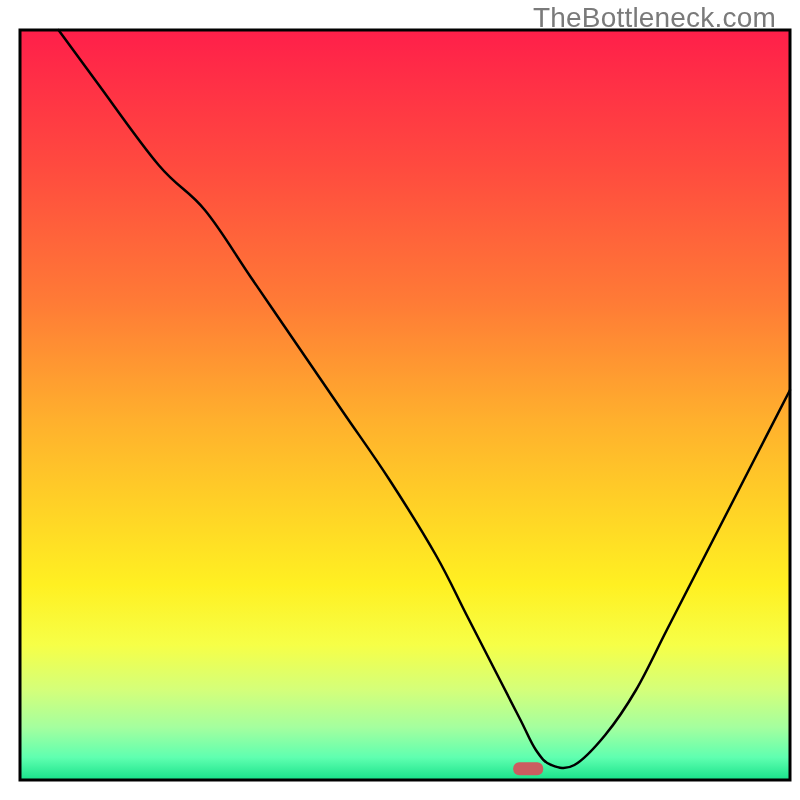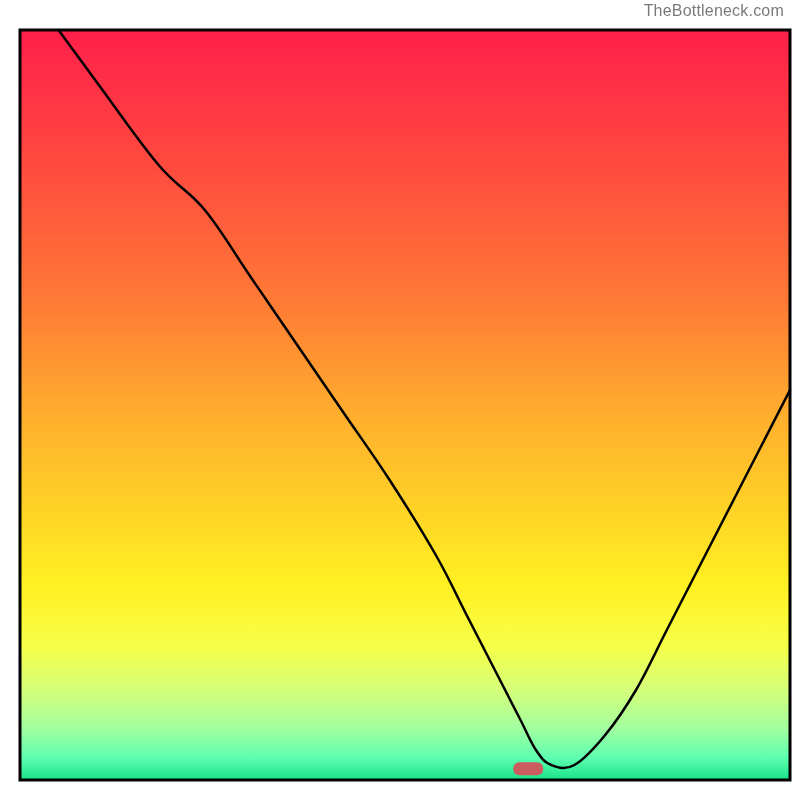--- a/index.html
+++ b/index.html
@@ -12,22 +12,22 @@
     font-family: Arial, Helvetica, sans-serif;
   }
   .chart-wrap {
     position: relative;
     width: 800px;
     height: 800px;
   }
   .watermark {
     position: absolute;
     top: 2px;
-    right: 16px;
-    font-size: 16px;
+    right: 24px;
+    font-size: 28px;
     color: #7a7a7a;
     font-weight: 500;
     letter-spacing: 0.2px;
   }
   svg {
     display: block;
   }
 </style>
 </head>
 <body>

